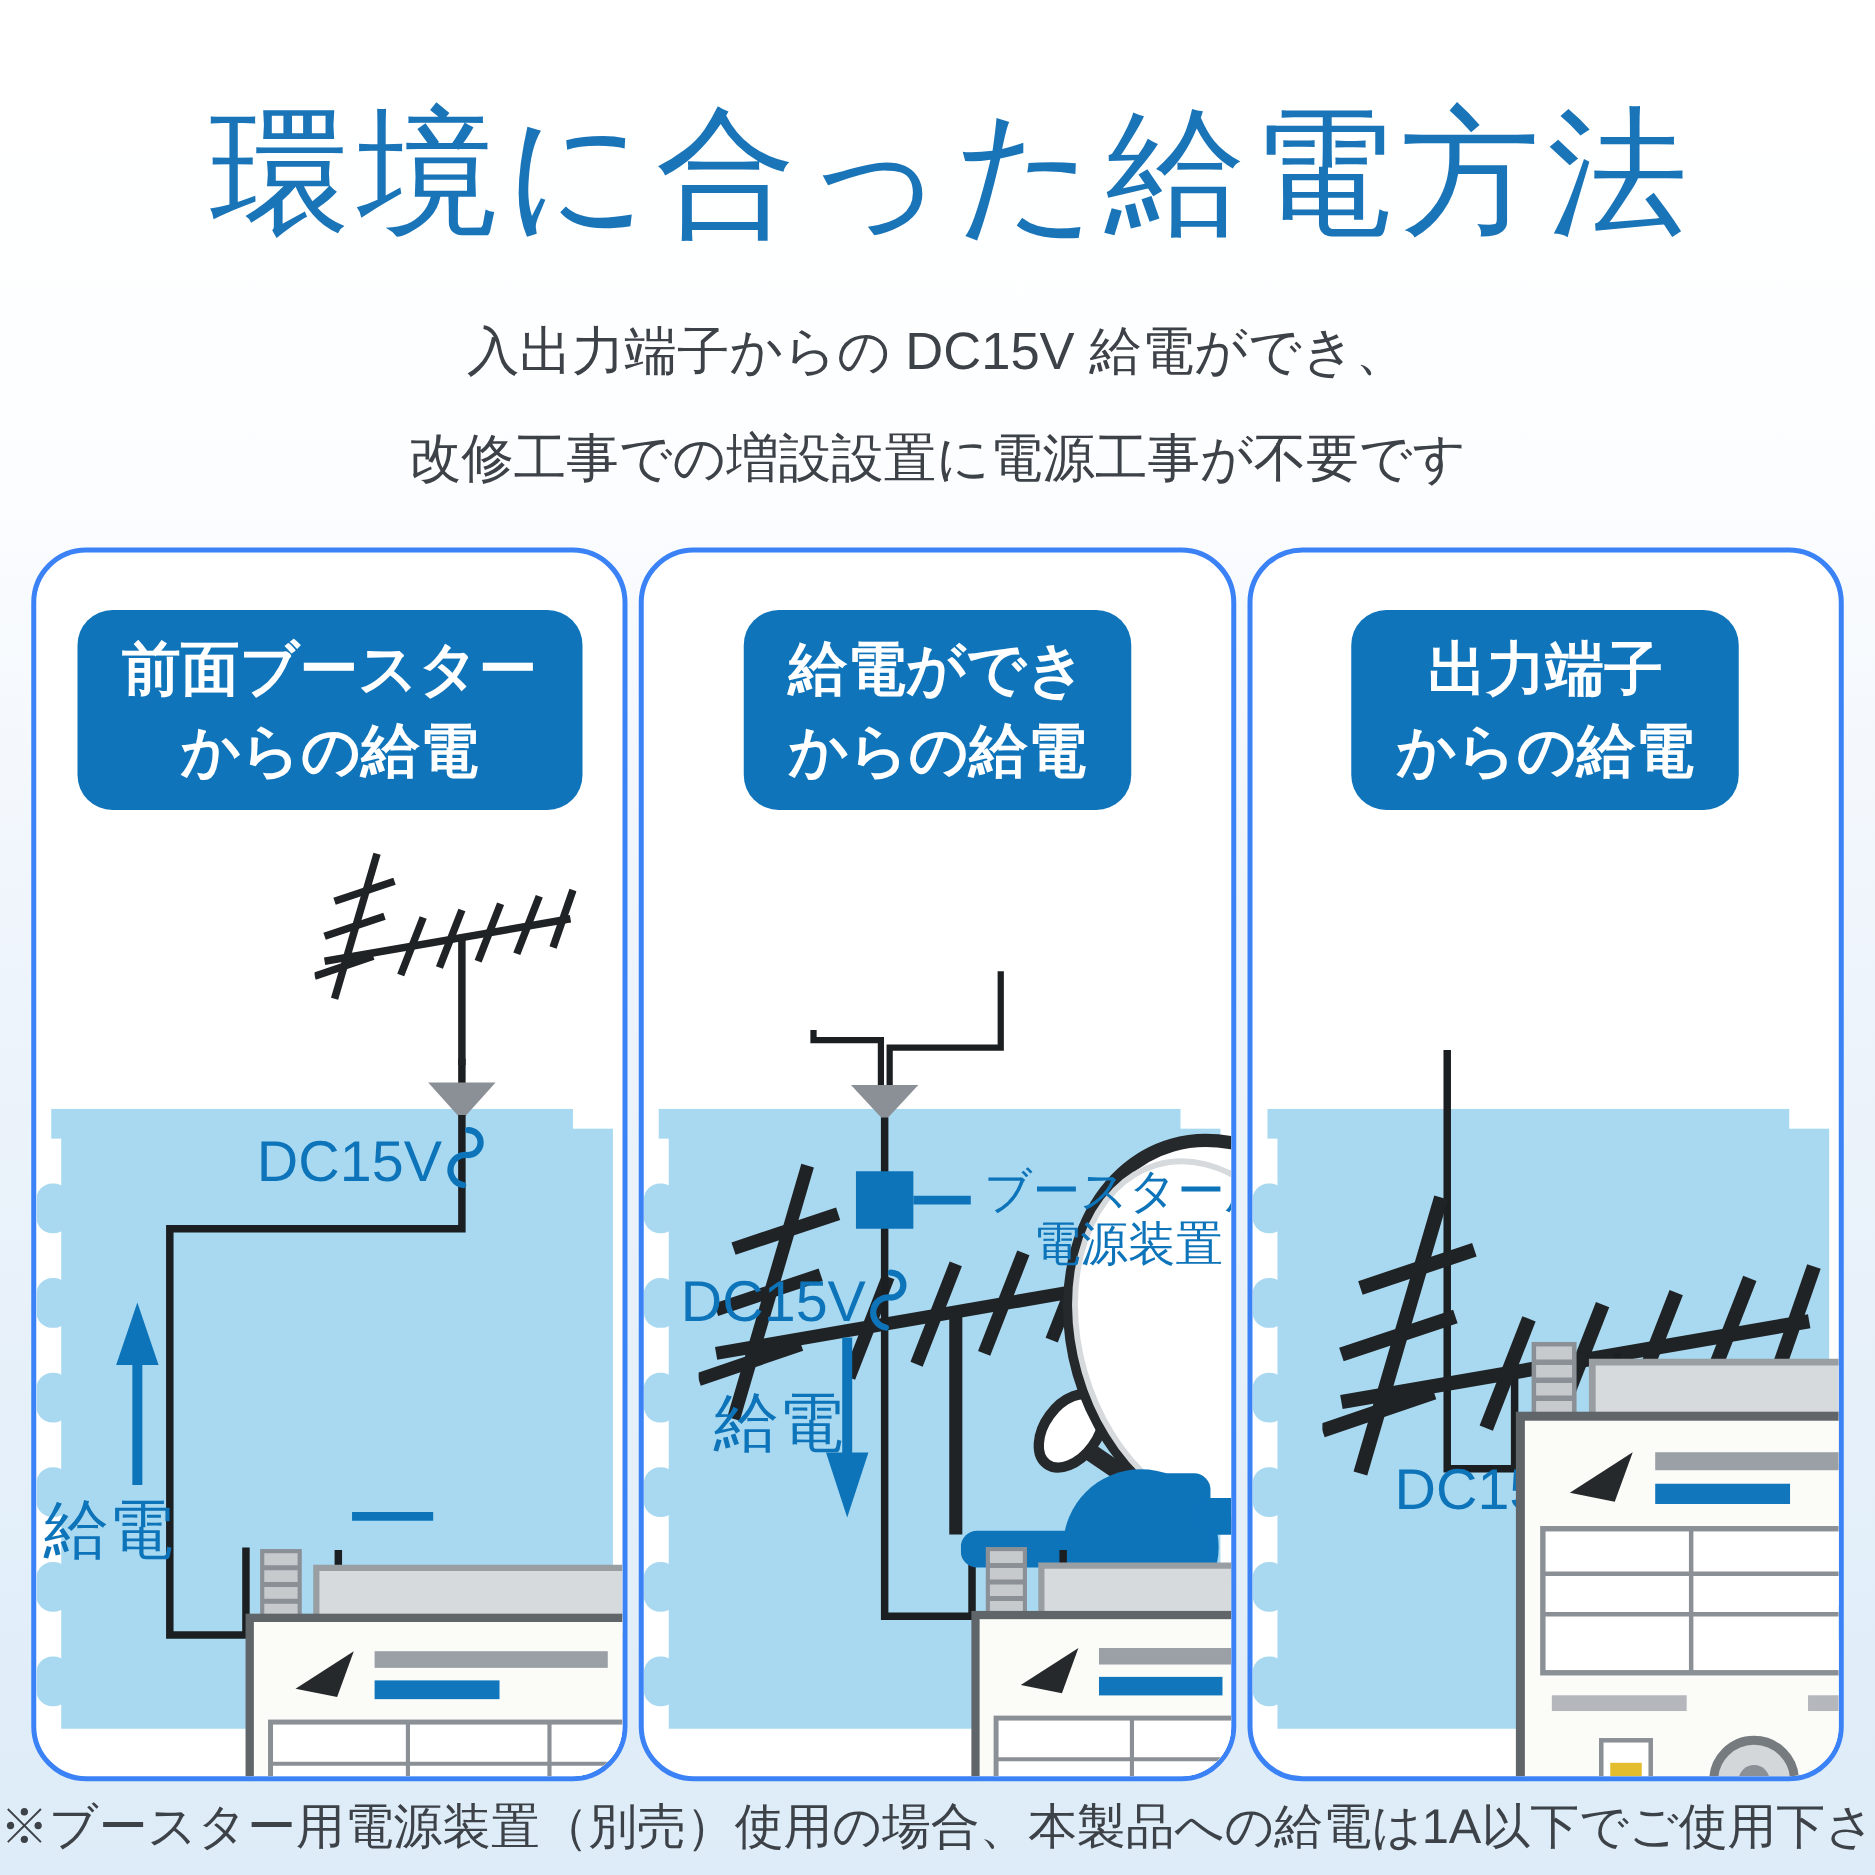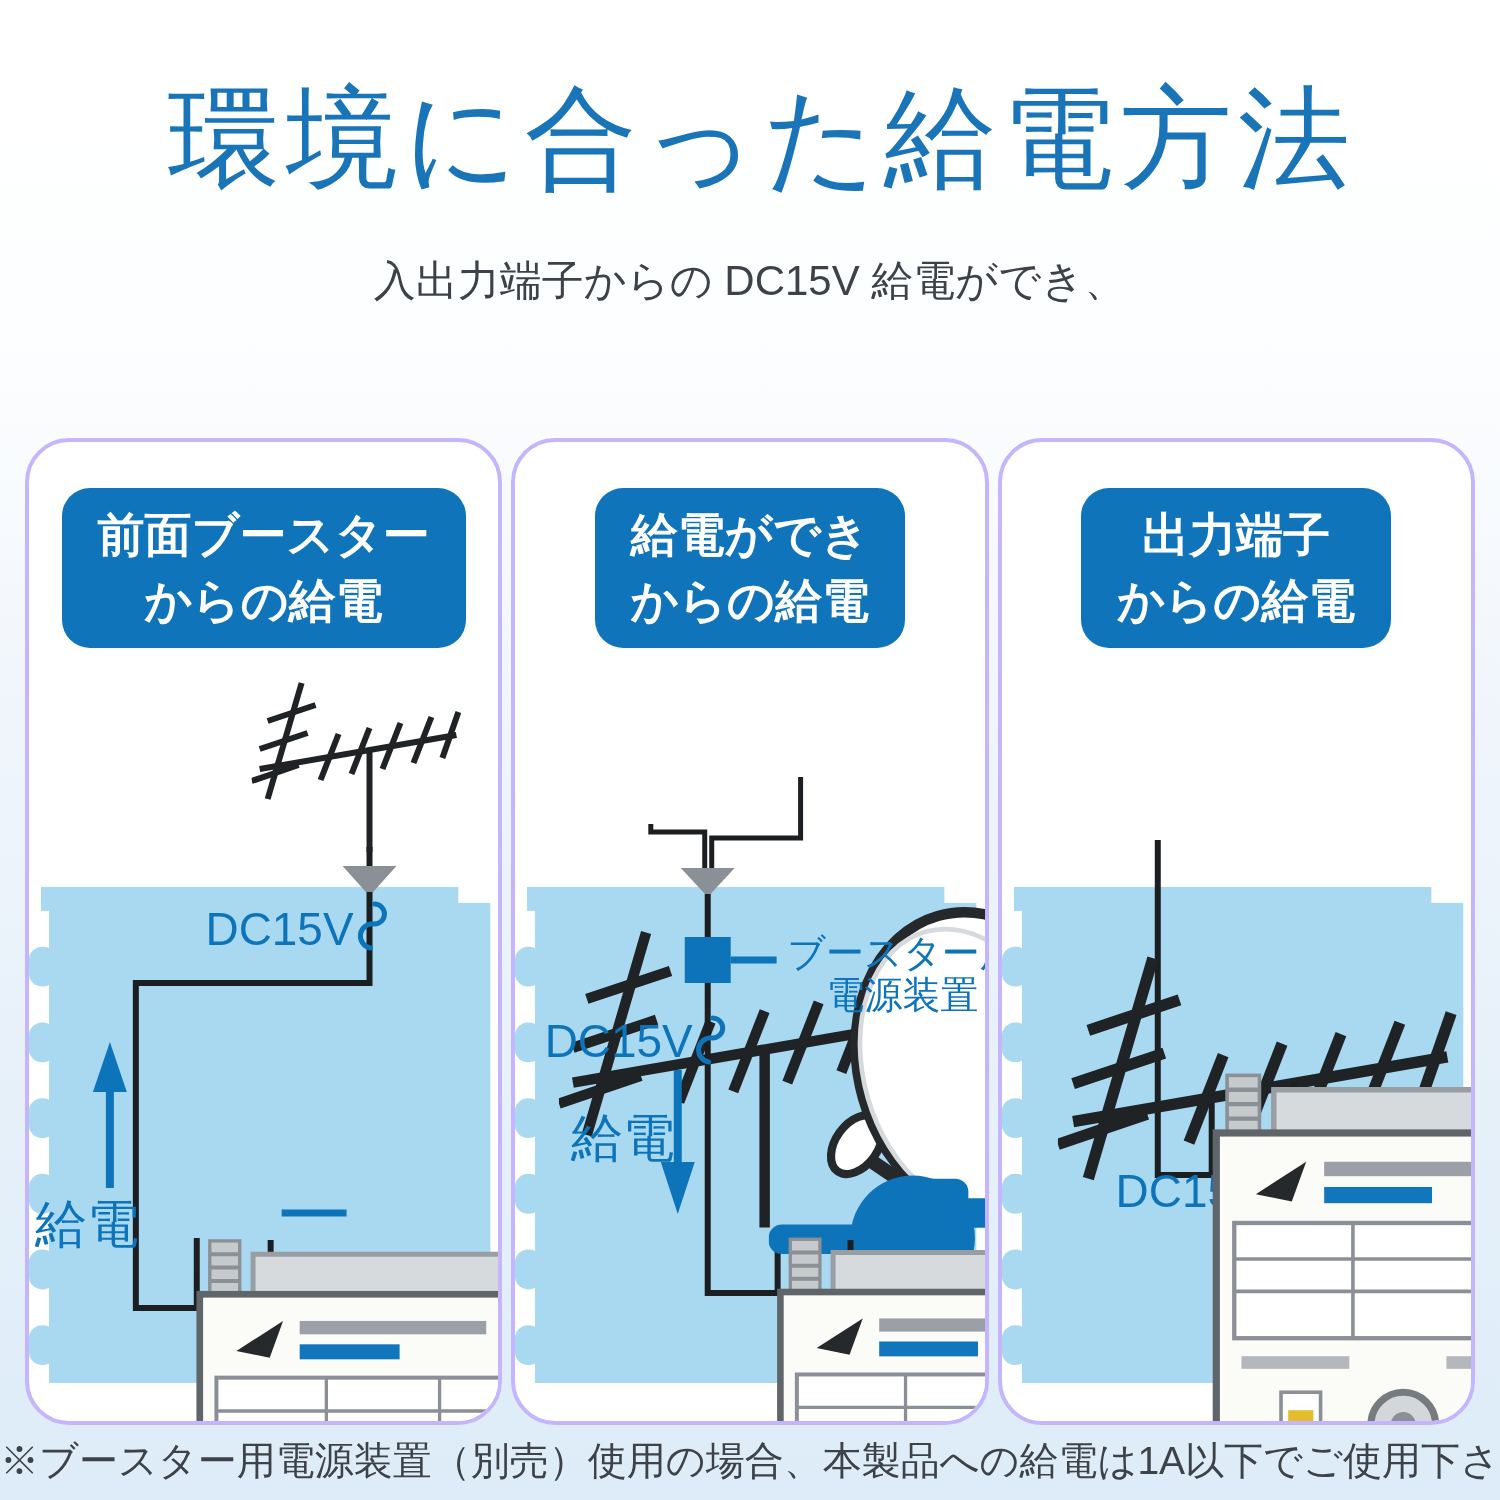--- a/index.html
+++ b/index.html
@@ -15,21 +15,21 @@
   .subtitle{
     position:absolute;top:238px;left:0;width:100%;text-align:center;
     font-size:42px;line-height:86px;color:#3d4248;font-weight:400;white-space:nowrap;
   }
   .panels{
     position:absolute;left:25px;top:438px;width:1450px;height:987px;
     display:flex;gap:9px;
   }
   .panel{
     flex:1;position:relative;background:#ffffff;
-    border:4px solid #c4b5fd;border-radius:44px;overflow:hidden;
+    border:4px solid #3b82f6;border-radius:44px;overflow:hidden;
   }
   .badge-wrap{position:absolute;top:46px;left:0;width:100%;text-align:center;z-index:2;}
   .badge{
     display:inline-block;background:#0f74ba;color:#ffffff;font-weight:bold;
     font-size:47px;line-height:66px;padding:14px 36px;border-radius:28px;text-align:center;
   }
   .diagram{position:absolute;left:0;top:0;width:100%;height:100%;z-index:1;}
   .footnote{
     position:absolute;top:1434px;left:0;width:100%;text-align:center;
     font-size:39px;color:#3d4248;white-space:nowrap;
@@ -150,20 +150,21 @@
     </symbol>
   </defs>
 </svg>
 
 <div class="page">
 
   <h1 class="title">環境に合った給電方法</h1>
 
   <div class="subtitle">
     <div>入出力端子からの DC15V 給電ができ、</div>
+    <div>改修工事での増設設置に電源工事が不要です</div>
   </div>
 
   <div class="panels">
 
     <section class="panel">
       <div class="badge-wrap">
         <div class="badge">
           <div>前面ブースター</div>
           <div>からの給電</div>
         </div>

